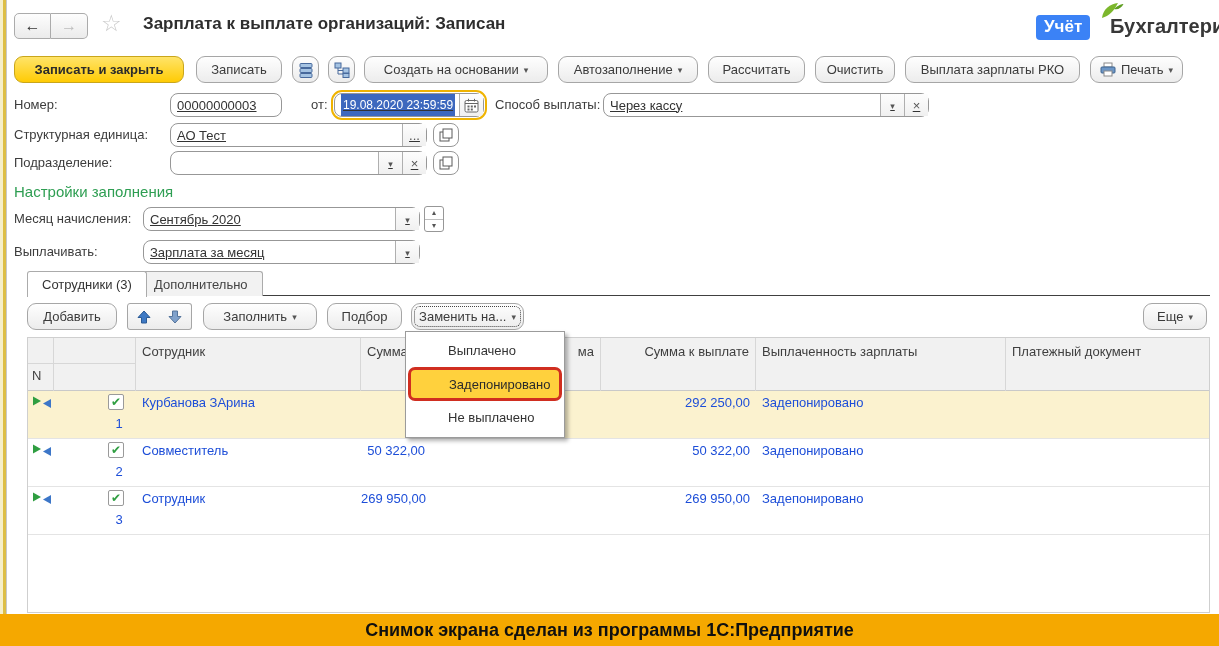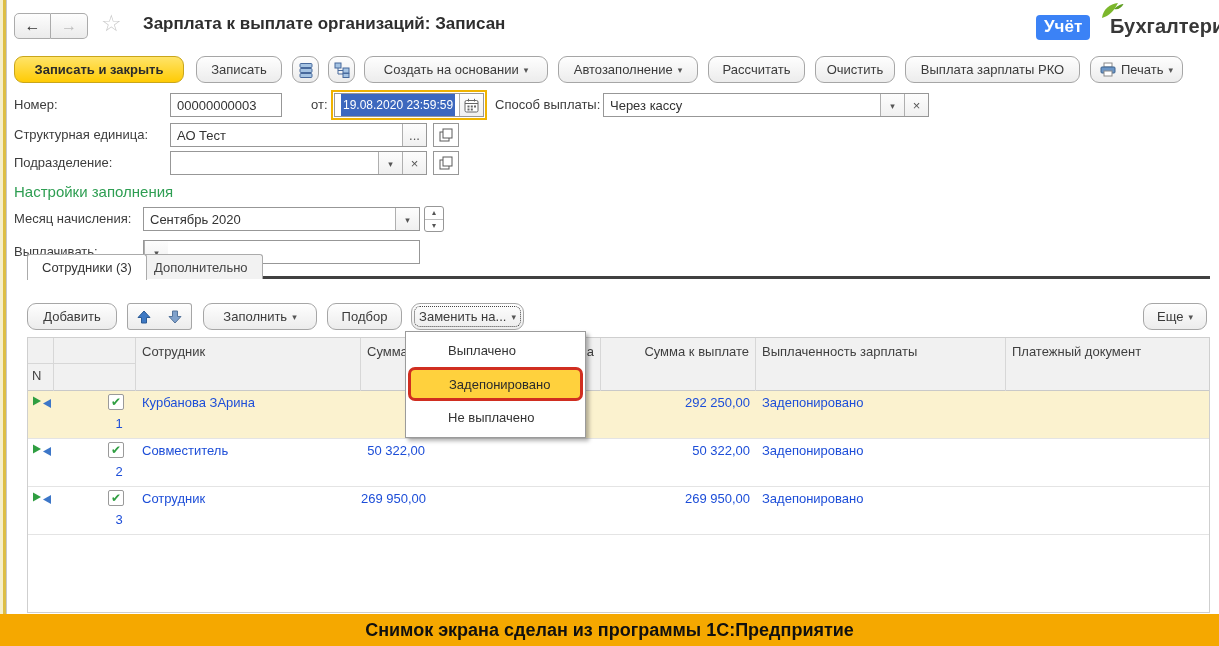--- a/index.html
+++ b/index.html
@@ -33,54 +33,54 @@
   .navbtn.last { border-radius:0 5px 5px 0; border-left:none; color:#BDBDBD; }
   .star { font-size:23px; color:#C9C9C9; }
   .page-title { font-size:17px; font-weight:600; color:#2E2E2E; }
   
   .brand-tag { background:#3b82f6; border-radius:4px; color:#fff; font-weight:bold;
     font-size:17px; padding:2px 8px 3px; }
   .brand-name { font-size:20px; font-weight:bold; color:#383838; }
   
   .lbl { color:#3C3C3C; line-height:24px; }
   .fieldgrp { display:flex; align-items:stretch; height:24px; border:1px solid #979797;
-    border-radius:0; background:#fff; }
+    border-radius:8px; background:#fff;text-decoration:underline; }
   .ftext { flex:1; display:flex; align-items:center; padding:0 6px; overflow:hidden; white-space:nowrap; }
   .fseg { display:flex; align-items:center; justify-content:center; border-left:1px solid #AFAFAF;
     background:linear-gradient(#FDFDFD,#F0F0F0); color:#555; }
   .fseg.sq { width:24px; }
   .focus-ring { outline:2px solid #EFB301; outline-offset:1px; }
   .sel-text { background:#3D68BE; color:#fff; padding:15px 2px; font-size:12px; }
   .green-title { color:#2E9E52; font-size:15px; }
   .link { color:#3172B8; text-decoration:underline; }
   .spinner { width:20px; height:26px; display:flex; flex-direction:column; border:1px solid #979797;
     border-radius:3px; overflow:hidden; background:#fff; }
   .spinner div { flex:1; display:flex; align-items:center; justify-content:center; font-size:8px; color:#555; }
   .spinner div:first-child { border-bottom:1px solid #BEBEBE; }
   
-  .tabstrip { left:27px; top:254px; width:1183px; height:25px; border-bottom:3px solid #404040; }
+  .tabstrip { left:27px; top:271px; width:1183px; height:25px; border-bottom:1px solid #404040; }
   .tab { position:absolute; top:0; display:flex; align-items:center; justify-content:center;
     border:1px solid #ABABAB; border-bottom:none; border-radius:3px 3px 0 0; padding:0 14px; }
   .tab.active { background:#fff; height:26px; z-index:2; }
   .tab.inactive { background:#F2F2F2; height:25px; color:#444; }
   
   .grid { left:27px; top:337px; width:1183px; height:276px; border:1px solid #CFCFCF; background:#fff; }
   .ghead { position:absolute; left:0; top:0; width:100%; height:53px; background:#F1F1F1;
     border-bottom:1px solid #C9C9C9; }
   .hcell { position:absolute; top:0; height:53px; border-right:1px solid #D7D7D7;
     padding:6px 6px 0; color:#3F3F3F; overflow:hidden; white-space:nowrap; }
   .grow { position:absolute; left:0; width:100%; height:48px; border-bottom:1px solid #E4E4E4; }
   .grow.current { background:#FBF2CF; }
   .cell { position:absolute; white-space:nowrap; color:#1d4ed8; }
   .num-cell { text-align:right; }
   .checkbox { position:absolute; width:16px; height:16px; border:1px solid #9A9A9A; border-radius:2px;
     background:#fff; display:flex; align-items:center; justify-content:center;
     color:#2F9E41; font-size:12px; font-weight:bold; }
   
-  .menu { left:405px; top:331px; width:181px; height:107px; background:#fff;
+  .menu { left:405px; top:331px; width:160px; height:107px; background:#fff;
     border:1px solid #9B9B9B; box-shadow:3px 3px 4px rgba(0,0,0,.3); z-index:50; padding-top:2px; }
   .mitem { height:33px; display:flex; align-items:center; padding-left:42px; color:#333; }
   .mitem.hl { height:34px; margin:0 2px; background:#FFD13D; border:3px solid #D02E20;
     border-radius:7px; padding-left:38px; color:#2B2B2B; }
   
   .banner { left:0; top:614px; width:1219px; height:32px; background:#F5A800;
     display:flex; align-items:center; justify-content:center;
     font-size:18px; font-weight:bold; color:#101010; }
   svg { display:block; }
 </style>
@@ -252,20 +252,21 @@
       <span class="caret">▾</span>
     </div>
   </div>
   <div class="abs spinner" style="left:424px; top:206px;">
     <div>▴</div>
     <div>▾</div>
   </div>
 
   <div class="abs lbl" style="left:14px; top:240px;">Выплачивать:</div>
   <div class="abs fieldgrp" style="left:143px; top:240px; width:277px;">
+    <div class="ftext">Зарплата за месяц</div>
     <div class="fseg sq">
       <span class="caret">▾</span>
     </div>
   </div>
 
   <div class="abs tabstrip">
     <div class="tab active" style="left:0;">
       <span>Сотрудники (3)</span>
     </div>
     <div class="tab inactive" style="left:112px;">

